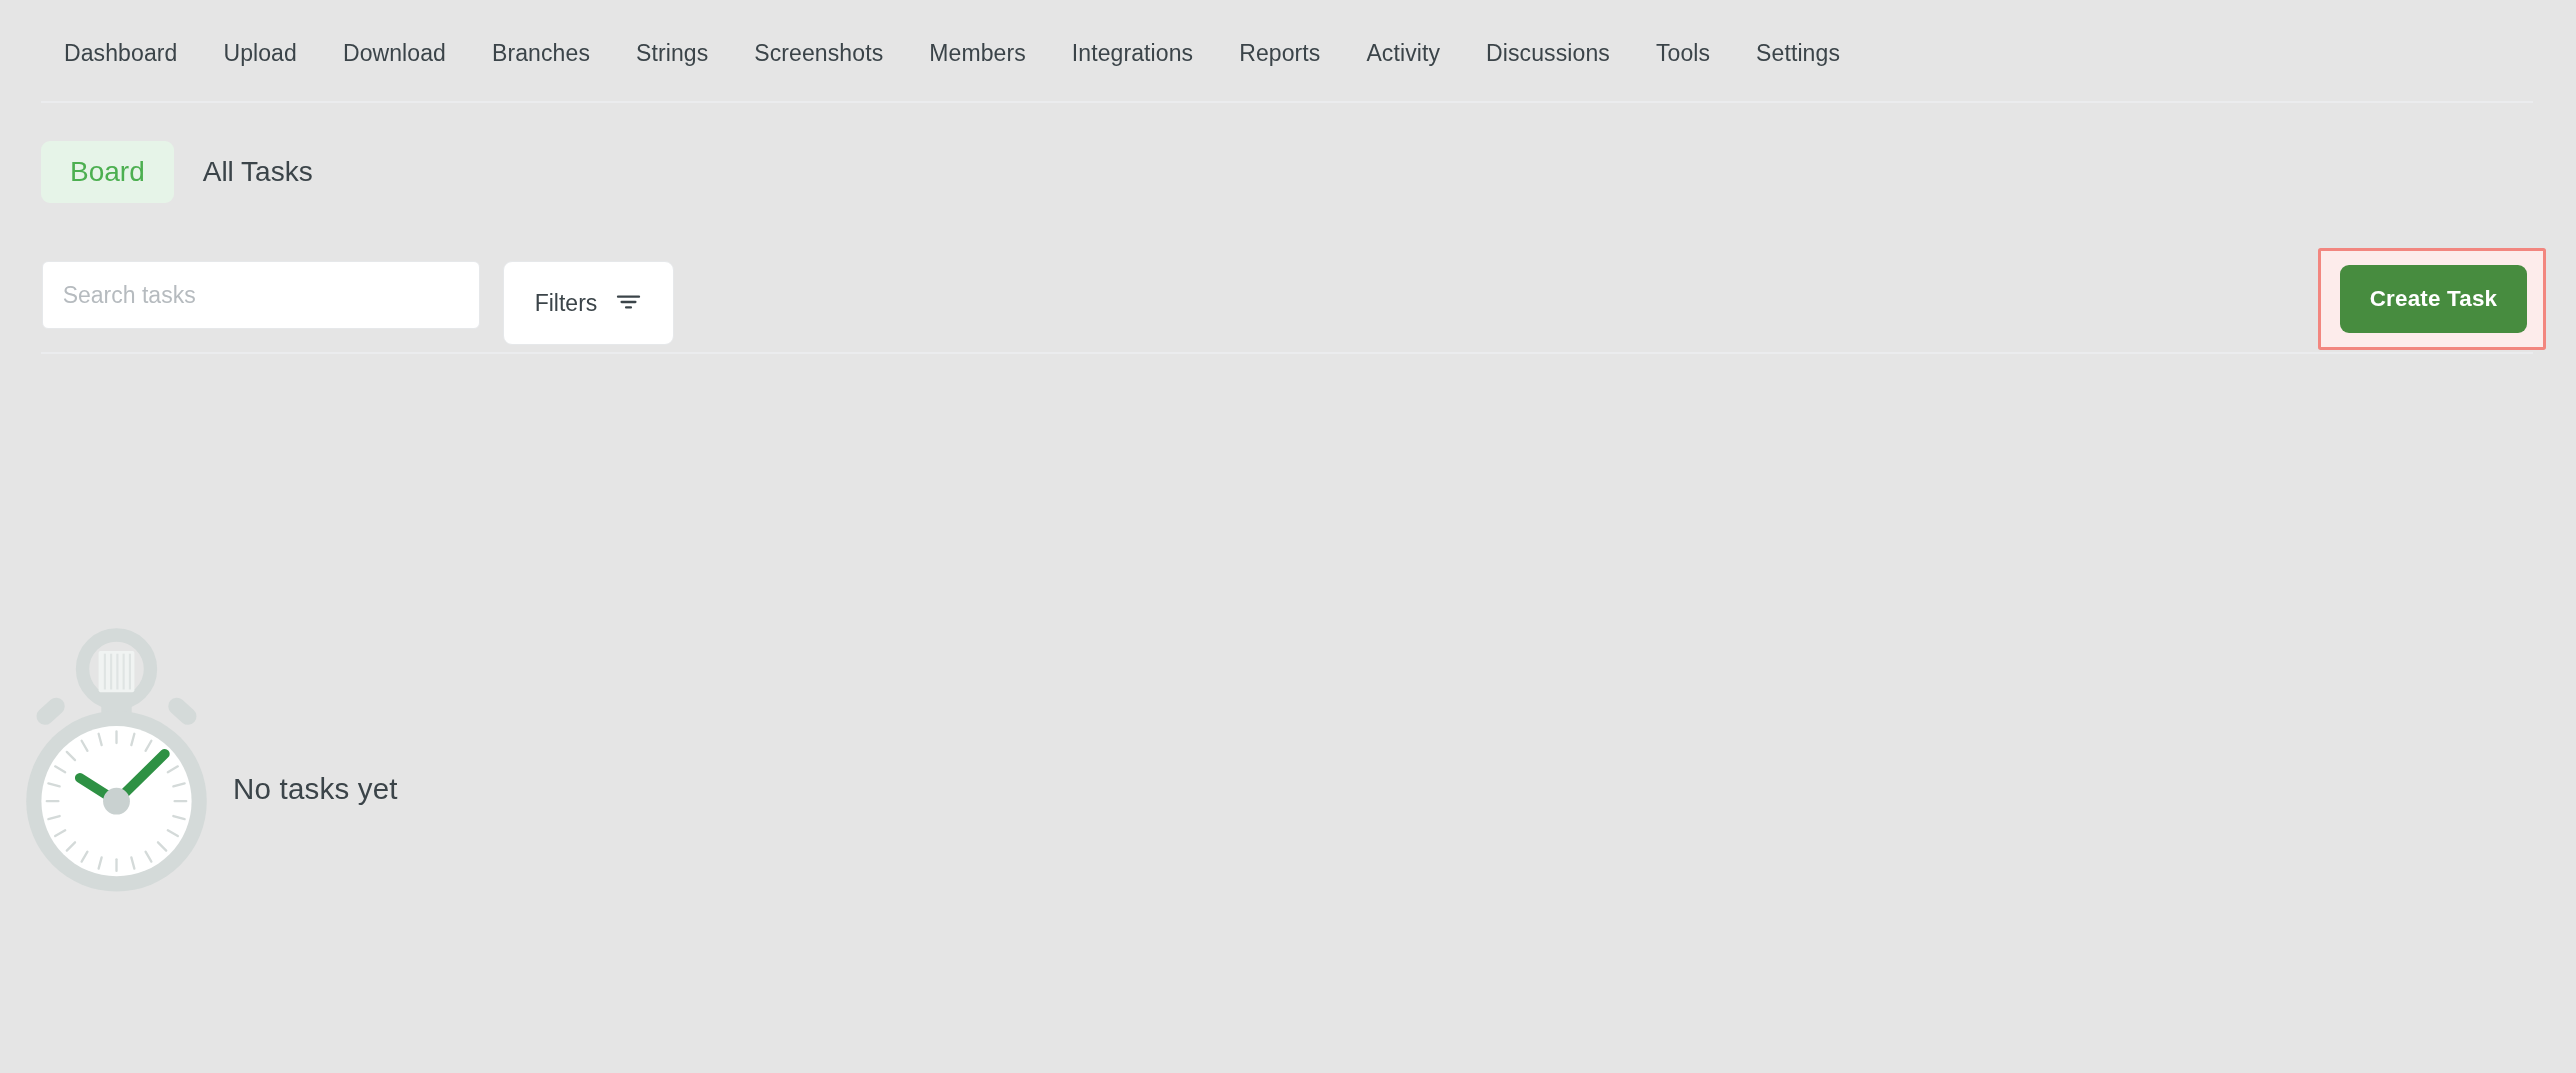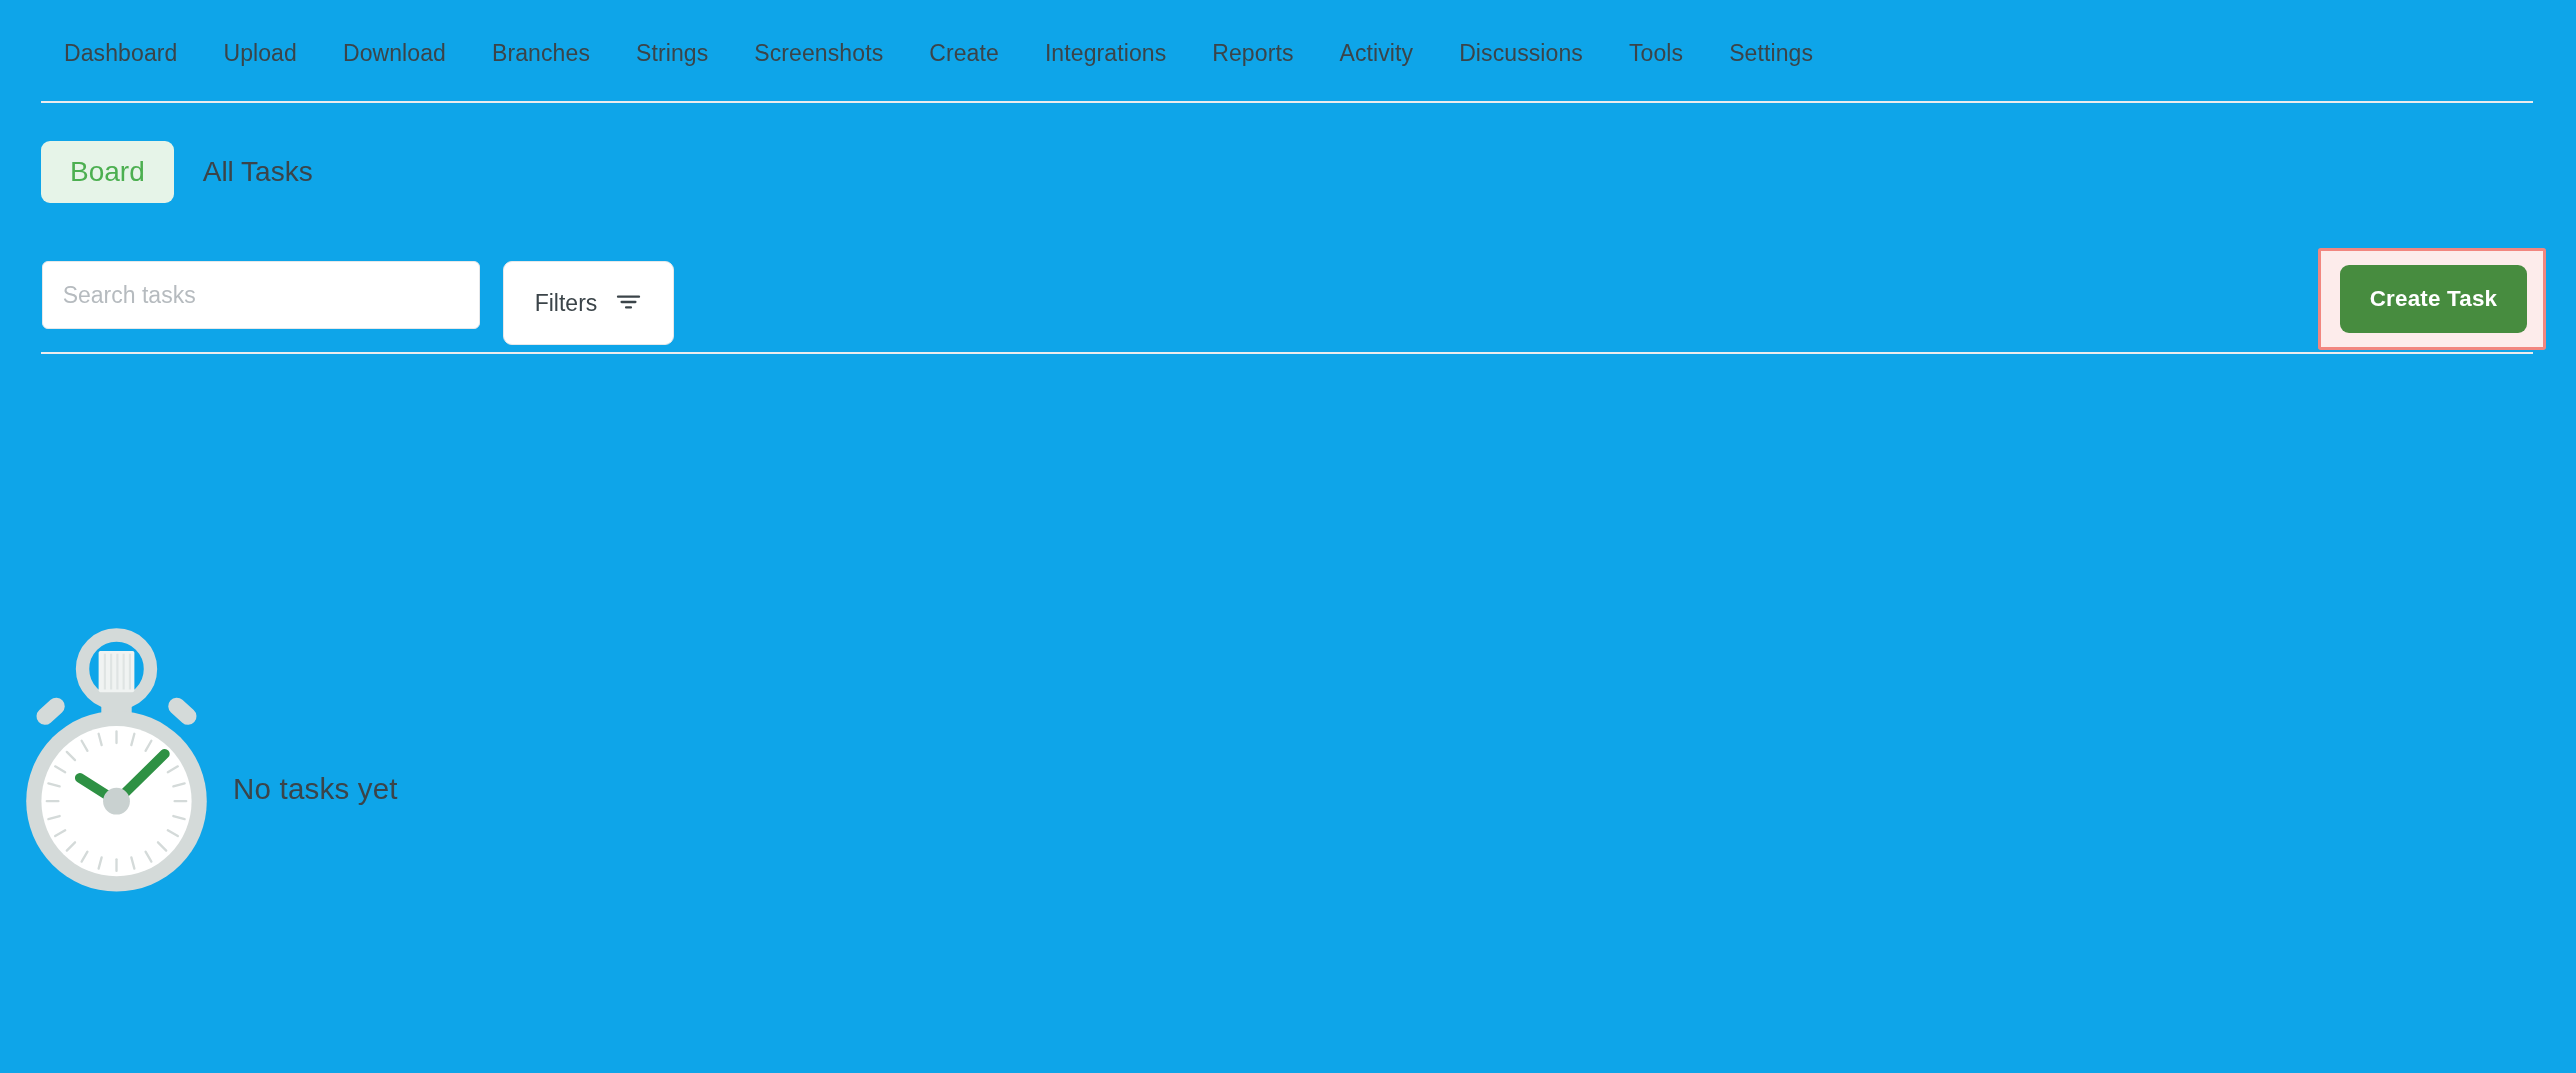--- a/index.html
+++ b/index.html
@@ -11,21 +11,21 @@
     height: 1073px;
     background: #ffffff;
     font-family: "Liberation Sans", "DejaVu Sans", sans-serif;
     overflow: hidden;
   }
 
   .page {
     position: relative;
     width: 2576px;
     height: 1073px;
-    background: #0ea5e9;
+    background: #e5e5e5;
   }
 
   
   .topnav {
     position: absolute;
     left: 0;
     top: 0;
     width: 2576px;
     height: 106px;
   }
@@ -228,21 +228,21 @@
       <div class="nav-item">
           <span>Branches</span>
         </div>
       <div class="nav-item">
           <span>Strings</span>
         </div>
       <div class="nav-item">
           <span>Screenshots</span>
         </div>
       <div class="nav-item">
-          <span>Create</span>
+          <span>Members</span>
         </div>
       <div class="nav-item">
           <span>Integrations</span>
         </div>
       <div class="nav-item">
           <span>Reports</span>
         </div>
       <div class="nav-item">
           <span>Activity</span>
         </div>

